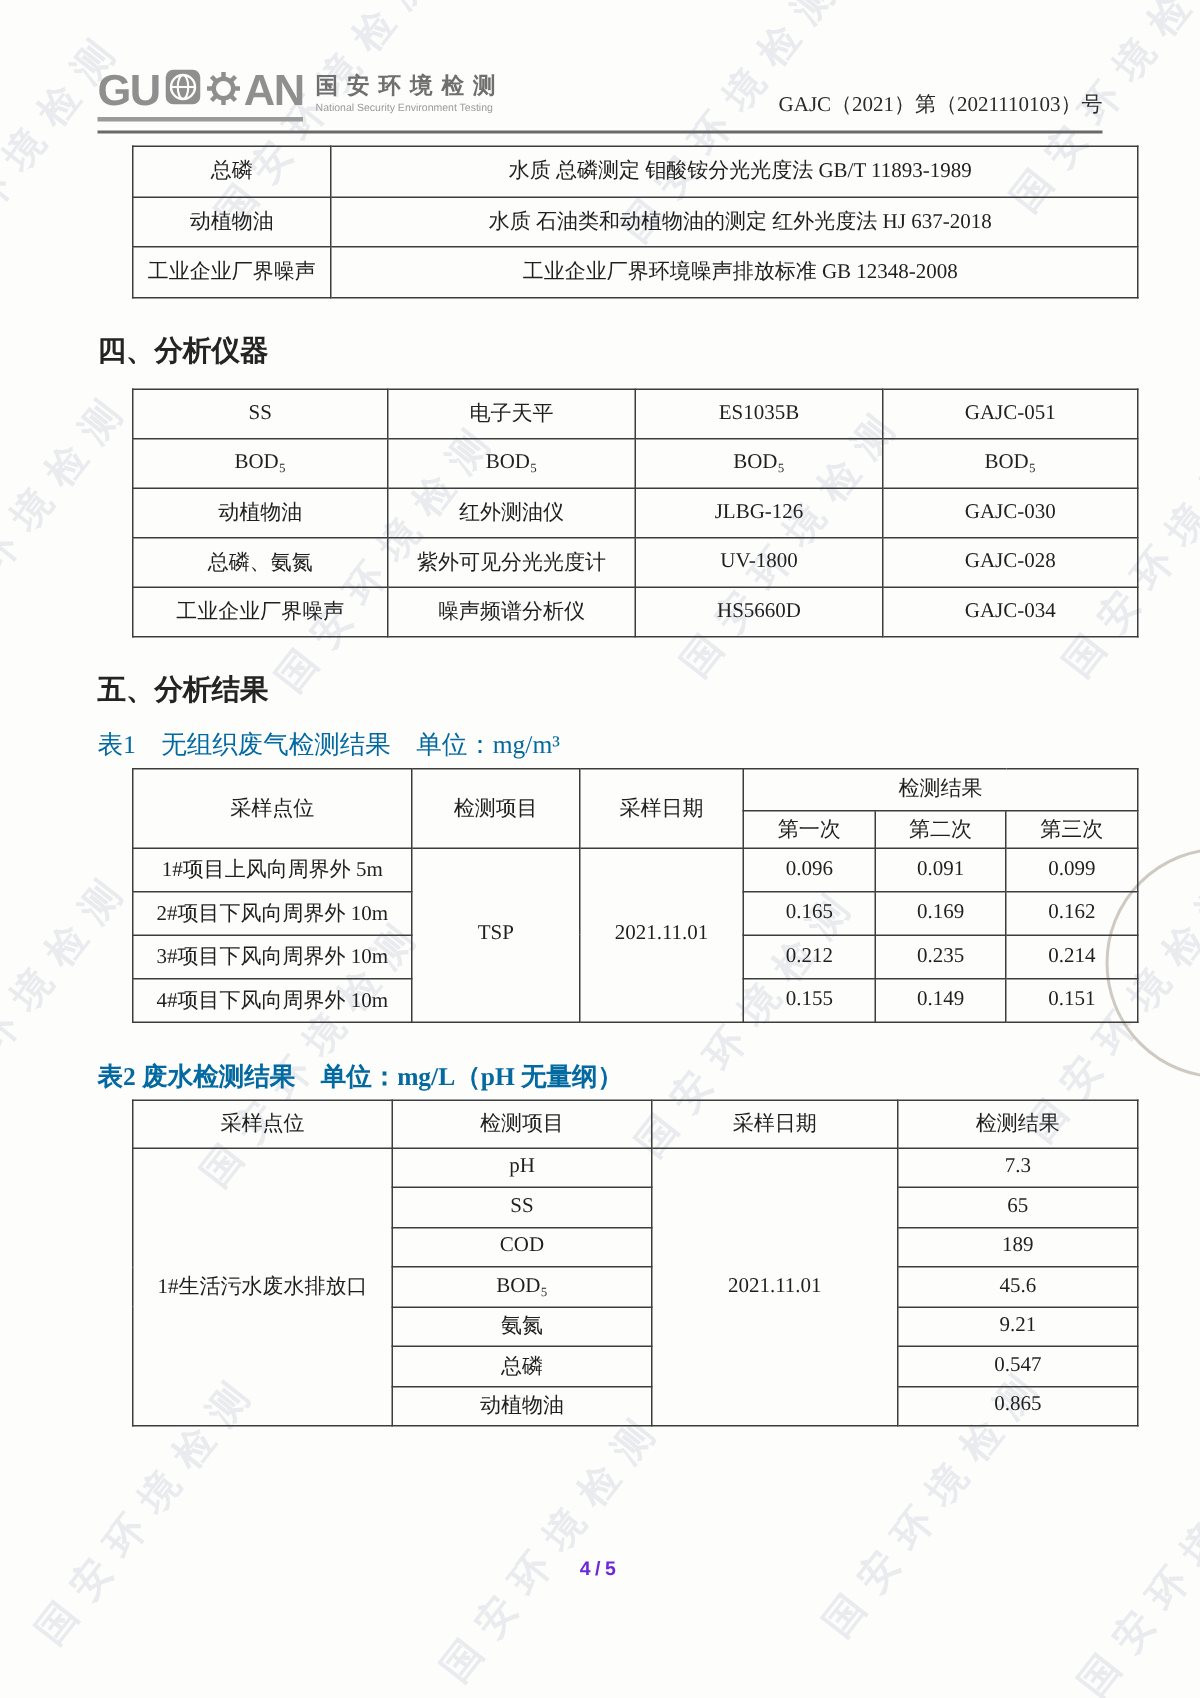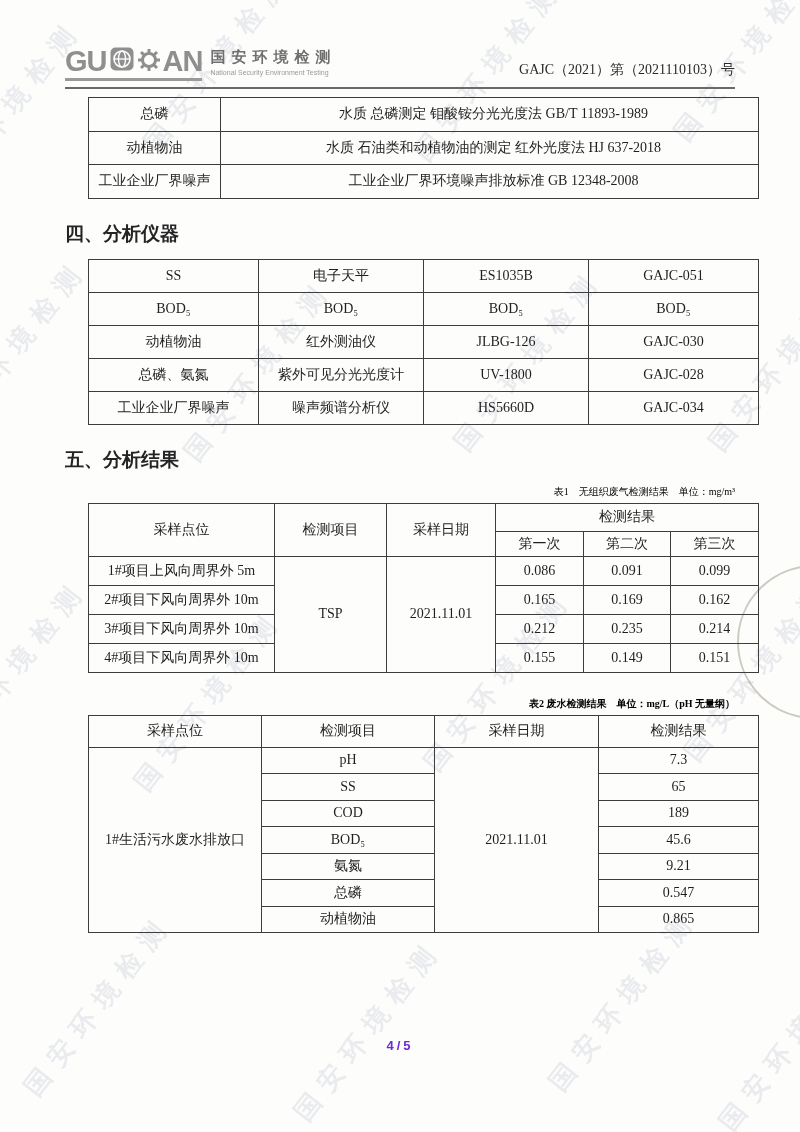--- a/index.html
+++ b/index.html
@@ -67,21 +67,21 @@
   
   .method-table{margin-top:8px;}
   .method-table td{height:32.5px;}
   .method-table td.method-cell{text-align:center;padding-left:12px;}
   
   .sec-title{font-size:19px;font-weight:bold;color:#242424;margin:22px 0 0 0;}
   
   .instr-table{margin-top:12px;}
   .instr-table td,.instr-table th{height:32px;}
   
-  .tbl-caption{margin-top:12px;text-align:right;font-size:10px;color:#000000;}
+  .tbl-caption{margin-top:12px;text-align:left;font-size:17px;color:#0369a1;}
   
   .gas-table{margin-top:4px;}
   .gas-table .h1{height:28px;}
   .gas-table .h2{height:25px;}
   .gas-table td.data{height:28px;}
   
   .ww-table{margin-top:4px;}
   .ww-table th{height:31px;}
   .ww-table td{height:25.5px;}
   
@@ -240,21 +240,21 @@
     </tr>
     <tr class="h2">
       <th>第一次</th>
       <th>第二次</th>
       <th>第三次</th>
     </tr>
     <tr>
       <td class="data">1#项目上风向周界外 5m</td>
       <td rowspan="4">TSP</td>
       <td rowspan="4">2021.11.01</td>
-      <td class="data">0.086</td>
+      <td class="data">0.096</td>
       <td class="data">0.091</td>
       <td class="data">0.099</td>
     </tr>
     <tr>
       <td class="data">2#项目下风向周界外 10m</td>
       <td class="data">0.165</td>
       <td class="data">0.169</td>
       <td class="data">0.162</td>
     </tr>
     <tr>

